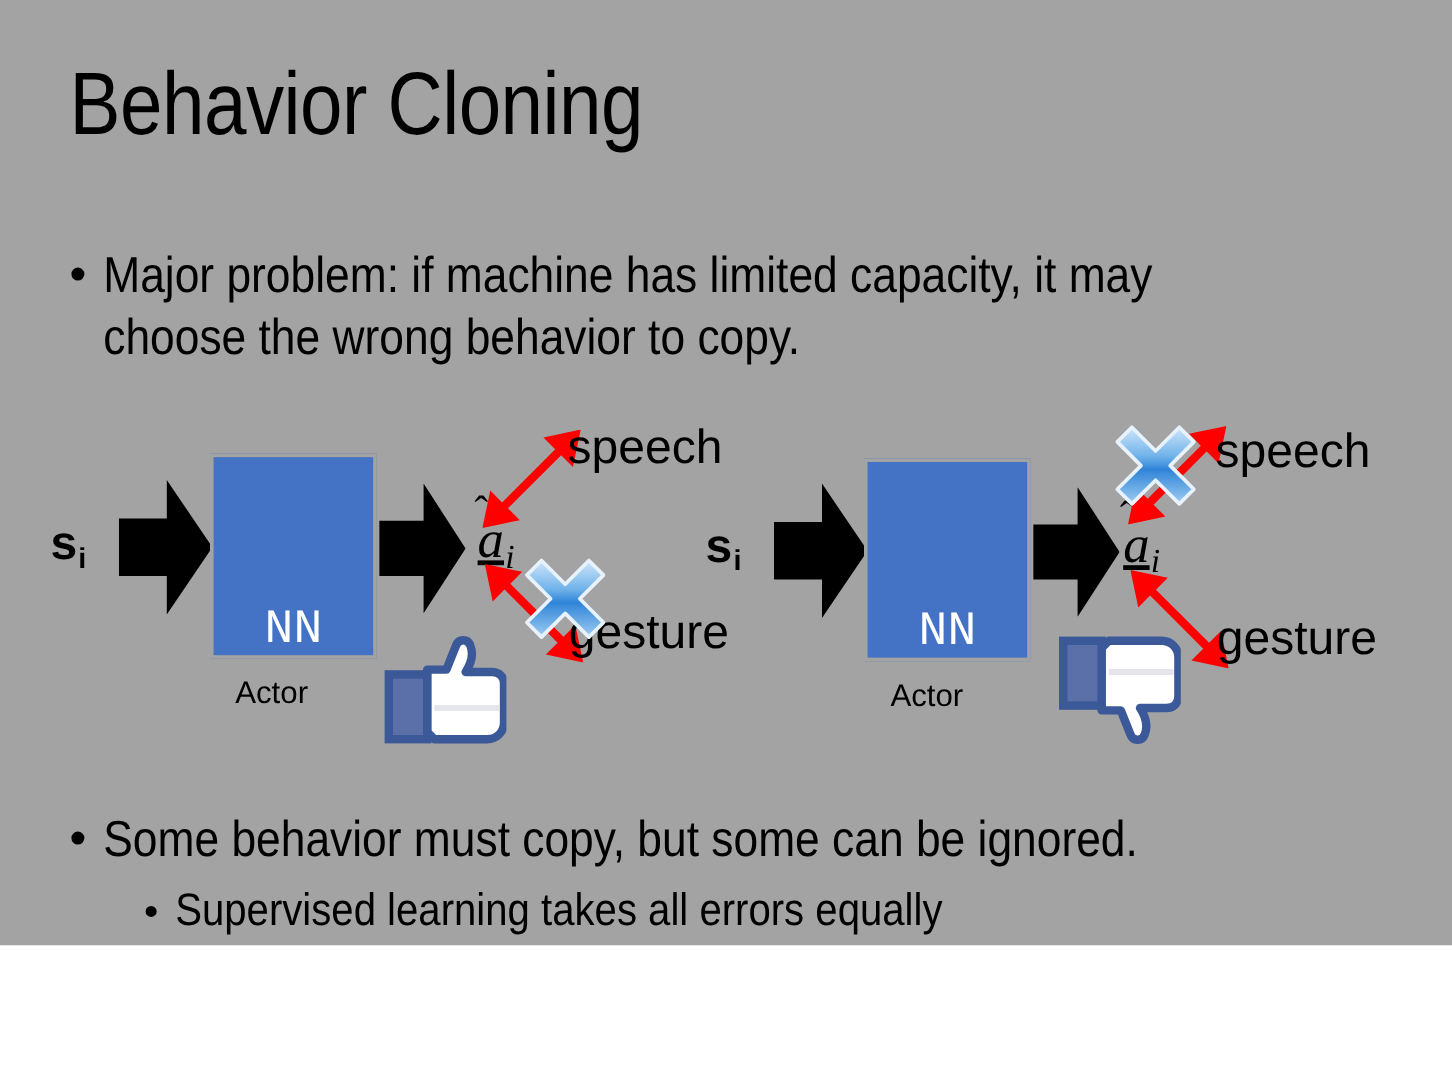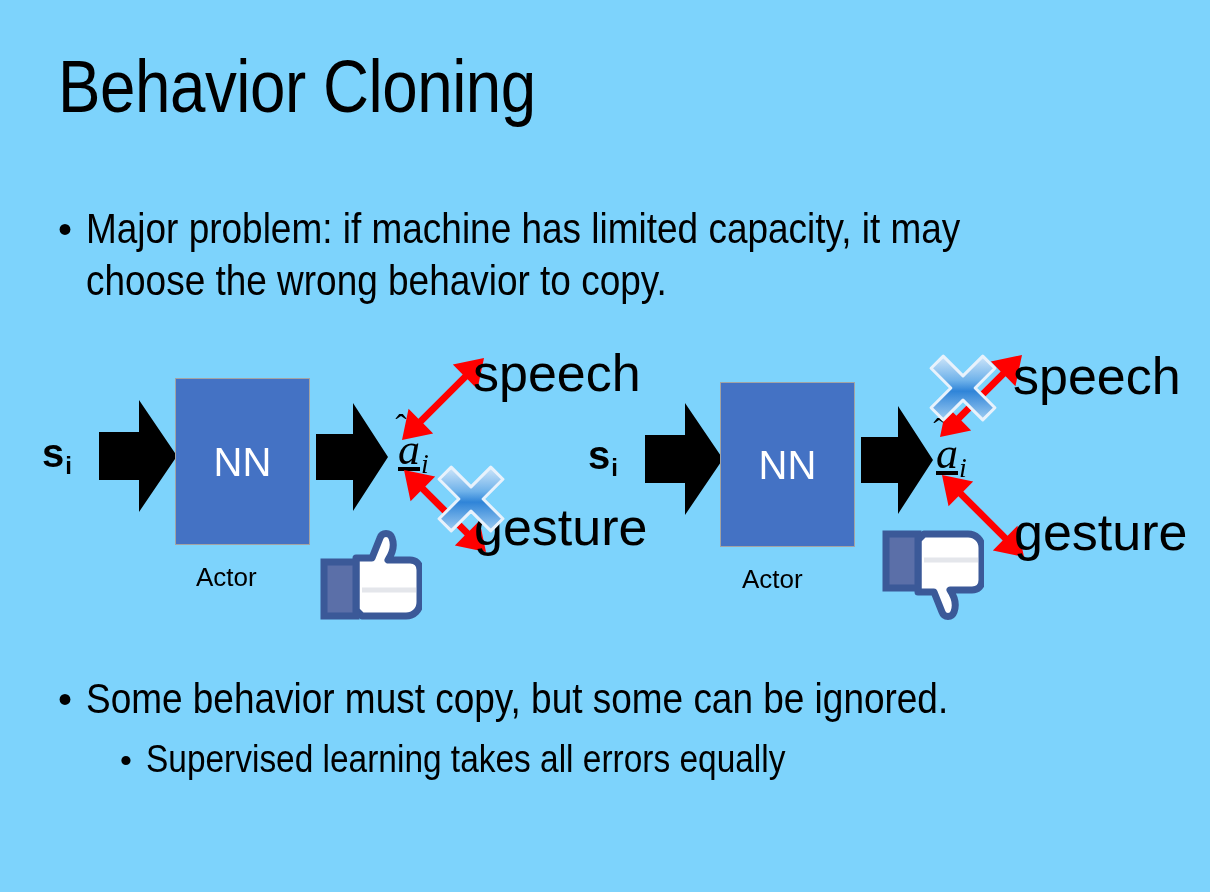--- a/index.html
+++ b/index.html
@@ -7,22 +7,22 @@
     padding: 0;
     background: #ffffff;
   }
   body {
     font-family: "Liberation Sans", sans-serif;
     color: #000000;
   }
   #slide {
     position: relative;
     width: 1210px;
-    height: 892px;
-    background: #7dd3fc;
+    height: 788px;
+    background: #a3a3a3;
     overflow: hidden;
   }
 
   
   #slide-title {
     position: absolute;
     left: 58px;
     top: 42px;
     font-size: 74px;
     line-height: 90px;
@@ -91,24 +91,25 @@
     font-size: 24px;
     vertical-align: baseline;
     position: relative;
     top: 7px;
     left: 1px;
   }
 
   .nn-box {
     position: absolute;
     background: #4472C4;
-    border: 1px solid #a3a3a3;
+    border: 3px solid #a3a3a3;
     display: flex;
-    align-items: center;
+    align-items: flex-end;
     justify-content: center;
+    font-family: Liberation Mono, monospace;
   }
   .nn-box span {
     color: #ffffff;
     font-size: 40px;
     line-height: 40px;
   }
 
   .actor-label {
     position: absolute;
     font-size: 26px;
@@ -135,21 +136,21 @@
     font-size: 28px;
     vertical-align: baseline;
     position: relative;
     top: 9px;
     left: 1px;
     font-style: italic;
   }
 
   .mod-label {
     position: absolute;
-    font-size: 52px;
+    font-size: 40px;
     line-height: 42px;
     color: #000000;
     white-space: nowrap;
   }
 
   .red-arrow { position: absolute; }
   .blue-x { position: absolute; }
   .thumb { position: absolute; }
 </style>
 </head>

